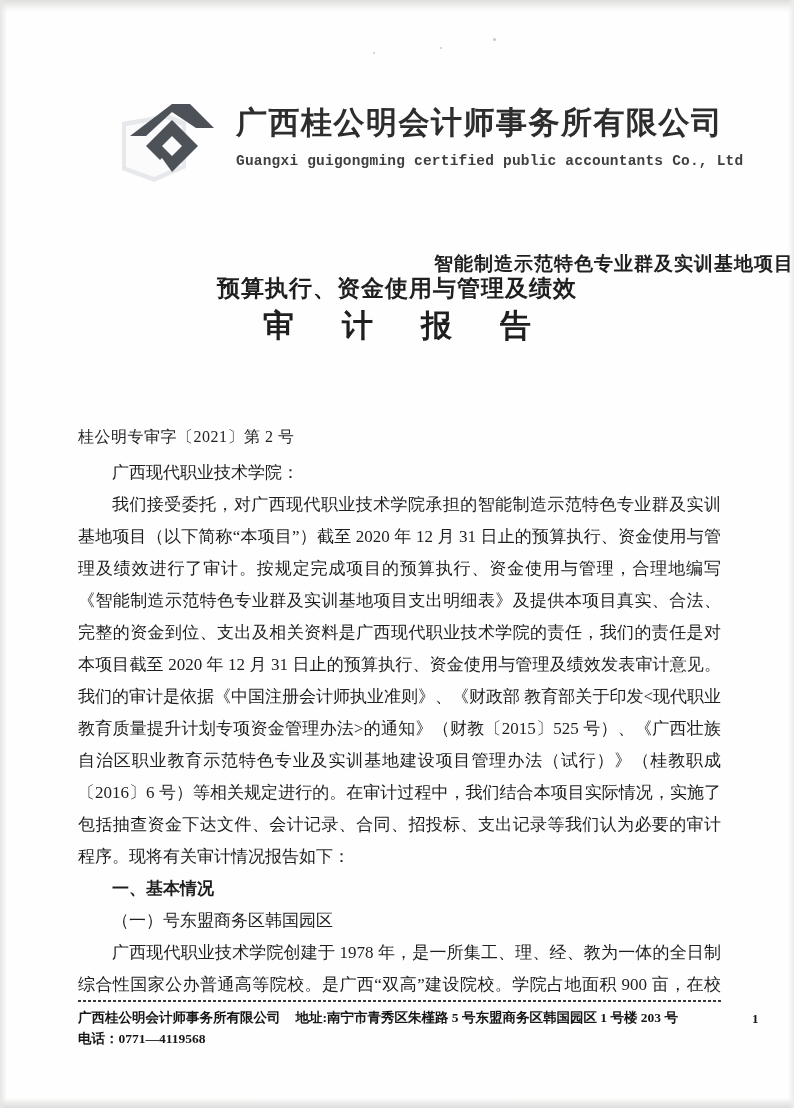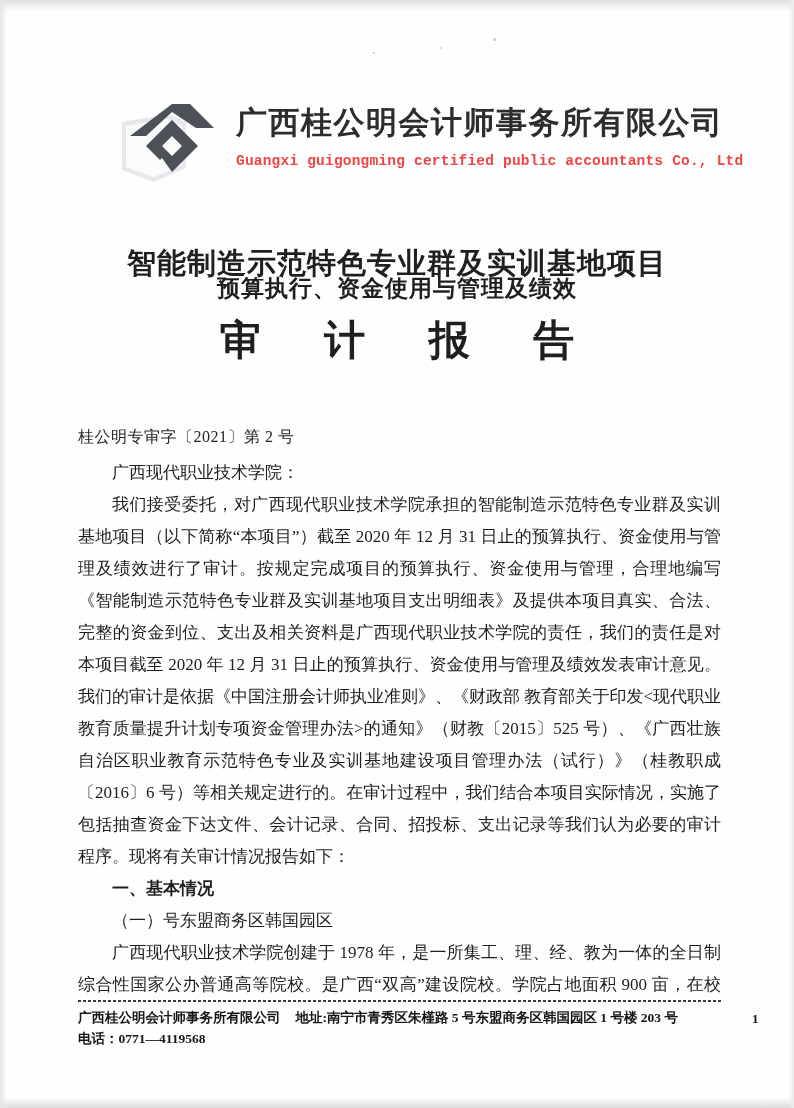--- a/index.html
+++ b/index.html
@@ -39,33 +39,33 @@
   .logo-wrap { width: 112px; height: 100px; position: relative; flex: 0 0 auto; }
   .company-text { margin-left: 8px; padding-top: 6px; }
   .company-cn {
     font-family: "Liberation Sans", "DejaVu Sans", sans-serif;
     font-size: 31px; font-weight: 700; letter-spacing: 1.5px;
     color: #2d2d2d; white-space: nowrap; line-height: 42px;
   }
   .company-en {
     font-family: "Liberation Mono", "DejaVu Sans Mono", monospace;
     font-size: 14.5px; font-weight: 700; letter-spacing: 0.2px;
-    color: #ef4444; margin-top: 9px; white-space: nowrap;
+    color: #404040; margin-top: 9px; white-space: nowrap;
   }
 
   
   .title-block { position: absolute; left: 0; right: 0; top: 251px; text-align: center; }
   .title-line {
     font-family: "Liberation Sans", "DejaVu Sans", sans-serif;
     font-weight: 700; color: #1f1f1f;
   }
-  .title-line1 { font-size: 29px; letter-spacing: 1px; line-height: 25px; }
+  .title-line1 { font-size: 19px; letter-spacing: 1px; line-height: 25px; text-align: right; }
   .title-line2 { font-size: 23px; letter-spacing: 1px; line-height: 25px; }
   .title-line3 {
-    font-size: 41px; line-height: 44px; margin-top: 17px;
+    font-size: 31px; line-height: 44px; margin-top: 3px;
     letter-spacing: 1.55em; text-indent: 1.55em;
   }
 
   
   .ref-line {
     position: absolute; left: 78px; top: 427px; width: 642px;
     text-align: left; font-size: 16px; color: #242424; letter-spacing: 0.5px;
   }
 
   

